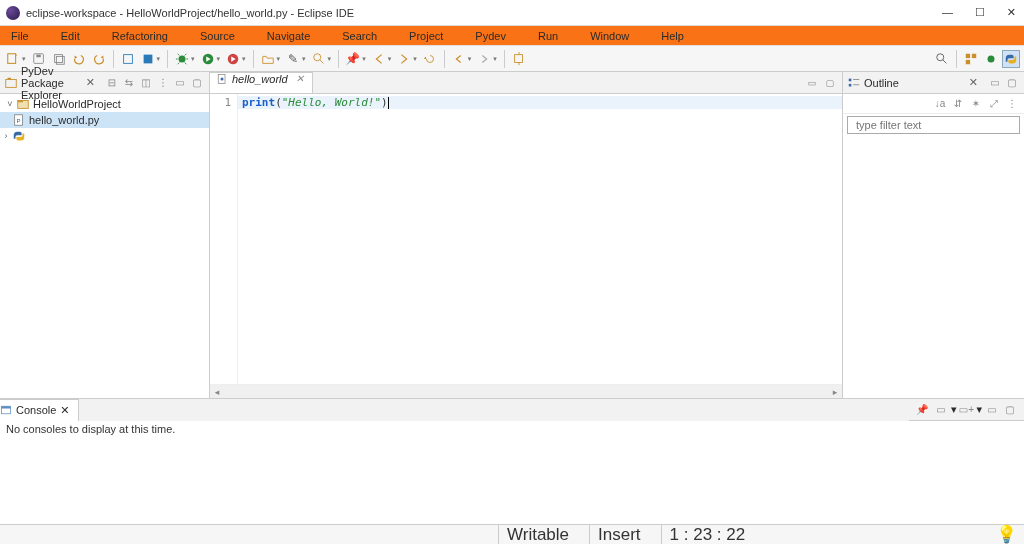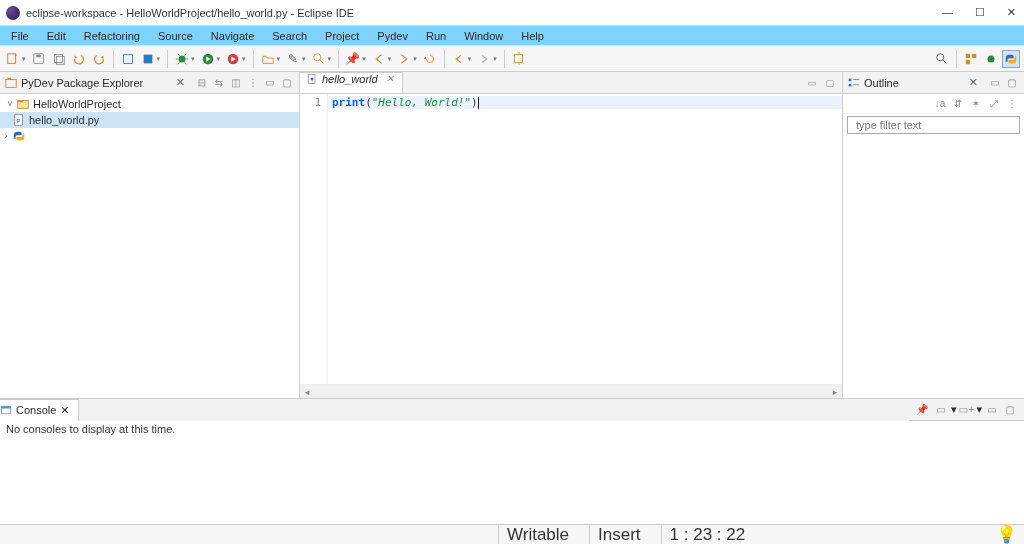--- a/index.html
+++ b/index.html
@@ -2,30 +2,30 @@
 <html><head>
 <meta charset="utf-8">
 <style>
 * { box-sizing: border-box; margin: 0; padding: 0; }
 body { font-family: "Segoe UI", Tahoma, sans-serif; font-size: 11px; background: #f0f0f0; color: #2a2a2a; width: 1024px; height: 544px; overflow: hidden; display: flex; flex-direction: column; }
 .titlebar { height: 26px; background: #fff; display: flex; align-items: center; padding: 0 6px; border-bottom: 1px solid #ddd; }
 .titlebar .app-icon { width: 14px; height: 14px; border-radius: 50%; background: radial-gradient(circle at 30% 30%, #6a4a9a, #2a1a4a); margin-right: 6px; }
 .titlebar .title { flex: 1; color: #333; }
 .titlebar .win-ctrls { display: flex; gap: 18px; color: #333; font-size: 11px; }
 .titlebar .win-ctrls span { cursor: pointer; padding: 0 2px; }
-.menubar { height: 20px; background: #7dd3fc; display: flex; align-items: center; padding: 0 4px; gap: 4px; border-bottom: 1px solid #e0e0e0; }
+.menubar { height: 20px; background: #f97316; display: flex; align-items: center; padding: 0 4px; gap: 18px; border-bottom: 1px solid #e0e0e0; }
 .menubar .menu-item { padding: 2px 7px; cursor: pointer; }
 .toolbar { height: 26px; background: #f6f6f6; border-bottom: 1px solid #ccc; display: flex; align-items: center; padding: 0 4px; gap: 2px; }
 .toolbar .tb-sep { width: 1px; height: 18px; background: #ccc; margin: 0 3px; }
 .toolbar .tb-btn { width: 18px; height: 18px; display: flex; align-items: center; justify-content: center; cursor: pointer; color: #555; font-size: 12px; }
 .toolbar .tb-btn svg { width: 14px; height: 14px; }
 .toolbar .drop { font-size: 7px; color: #777; margin-left: -2px; margin-right: 2px; }
 .toolbar-right { margin-left: auto; display: flex; gap: 2px; align-items: center; }
 .main { flex: 1; display: flex; min-height: 0; }
-.pkg-panel { width: 300px; display: flex; flex-direction: column; background: #fff; border-right: 1px solid #ccc; }
+.pkg-panel { width: 210px; display: flex; flex-direction: column; background: #fff; border-right: 1px solid #ccc; }
 .panel-header { height: 22px; background: #f2f2f2; border-bottom: 1px solid #ccc; display: flex; align-items: center; padding: 0 4px; font-size: 11px; }
 .panel-header .ph-icon { width: 14px; height: 14px; margin-right: 3px; display: flex; align-items: center; justify-content: center; }
 .panel-header .ph-title { flex: 1; color: #2a2a2a; }
 .panel-header .ph-close { cursor: pointer; padding: 0 3px; color: #666; }
 .panel-header .ph-tools { display: flex; gap: 1px; margin-left: 6px; }
 .panel-header .ph-tools .tool { width: 16px; height: 16px; display: flex; align-items: center; justify-content: center; cursor: pointer; font-size: 10px; color: #888; }
 .tree { flex: 1; padding: 2px 0; overflow: auto; }
 .tree-item { display: flex; align-items: center; height: 16px; padding-left: 4px; cursor: pointer; }
 .tree-item .arrow { width: 12px; text-align: center; color: #666; font-size: 9px; }
 .tree-item .t-icon { width: 14px; height: 14px; margin-right: 3px; display:flex; align-items:center; justify-content:center; }

